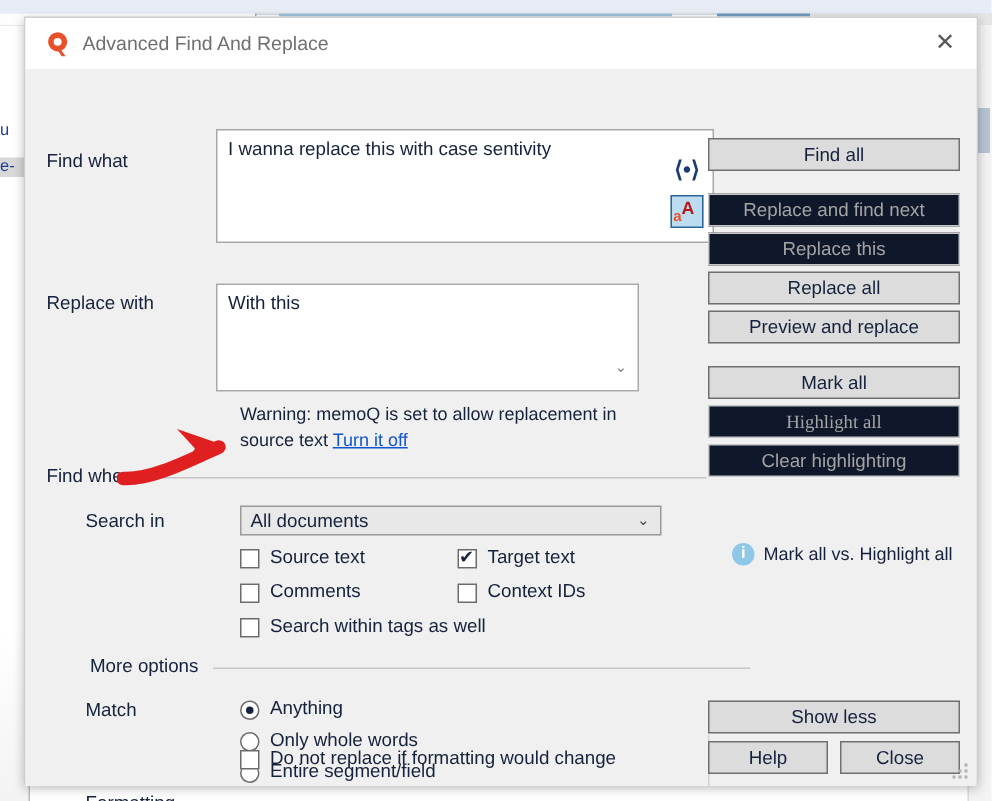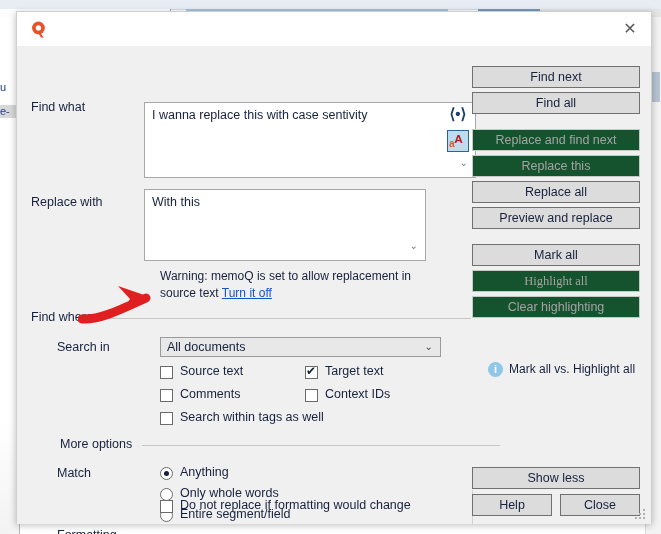--- a/index.html
+++ b/index.html
@@ -211,21 +211,21 @@
     border: 1px solid #707070;
     box-sizing: border-box;
     font-size: 12.5px; color: #16213c;
     text-align: center;
     cursor: pointer;
     font-family: "Liberation Sans", sans-serif;
     line-height: 1;
     display: flex; align-items: center; justify-content: center;
   }
   .btn.disabled {
-    background: #14532d;
+    background: #0f172a;
     border: 1px solid #c8c8c8;
     color: #a4a4a4;
     cursor: default;
   }
 
   #info-icon {
     position: absolute; left: 471px; top: 316px;
     width: 15px; height: 15px; border-radius: 50%;
     background: #8fc7e8;
     color: #ffffff; font-size: 11px; font-weight: bold;
@@ -278,27 +278,28 @@
 </div>
 
 <div id="dialog">
 
   <div id="titlebar">
     <svg id="app-logo" viewBox="0 0 32 32">
       <circle cx="14" cy="13" r="12" fill="#e8512a"></circle>
       <circle cx="14" cy="13" r="5" fill="#ffffff"></circle>
       <path d="M16 20 L24 31 L19 31 L13 22 Z" fill="#e8512a"></path>
     </svg>
+    <div id="title-text">Advanced Find And Replace</div>
     <div id="close-x">✕</div>
   </div>
 
   <div id="body-area">
 
     <div class="lbl" style="left:14px; top:54px;">Find what</div>
-    <div class="memo" style="left:127px; top:56px; width:332px; height:76px;padding-left:20px;">
+    <div class="memo" style="left:127px; top:40px; width:332px; height:76px;padding-left:20px;">
       <div class="memo-text">I wanna replace this with case sentivity</div>
       <div class="memo-chevron">⌄</div>
     </div>
     <div class="icon-btn" id="tag-icon">⟨•⟩</div>
     <div class="icon-btn" id="case-btn">
       <svg viewBox="0 0 22 22" width="20" height="20">
         <text x="1" y="18" font-family="Liberation Sans, sans-serif" font-size="11" font-weight="bold" fill="#e8512a">a</text>
         <text x="7" y="13" font-family="Liberation Sans, sans-serif" font-size="13" font-weight="bold" fill="#b01c1c">A</text>
       </svg>
     </div>
@@ -364,21 +365,20 @@
       <span class="radio"></span>
       <span class="cap">Entire segment/field</span>
     </div>
 
     <div class="lbl" style="left:40px; top:459px;margin-top:23px;">Formatting</div>
     <div class="chkrow" style="left:143px; top:454px;">
       <span class="box"></span>
       <span class="cap">Do not replace if formatting would change</span>
     </div>
 
-    <div class="btn" style="left:455px; top:20px; width:168px; height:22px;">Find next</div>
     <div class="btn" style="left:455px; top:46px; width:168px; height:22px;">Find all</div>
 
     <div class="btn disabled" style="left:455px; top:83px; width:168px; height:22px;">Replace and find next</div>
     <div class="btn disabled" style="left:455px; top:109px; width:168px; height:22px;">Replace this</div>
     <div class="btn" style="left:455px; top:161px; width:168px; height:22px;">Preview and replace</div>
     <div class="btn" style="left:455px; top:135px; width:168px; height:22px;">Replace all</div>
 
     <div class="btn" style="left:455px; top:198px; width:168px; height:22px;">Mark all</div>
     <div class="btn disabled" style="left:455px; top:224px; width:168px; height:22px;font-family:Liberation Serif, serif;">Highlight all</div>
     <div class="btn disabled" style="left:455px; top:250px; width:168px; height:22px;text-align:right;">Clear highlighting</div>

